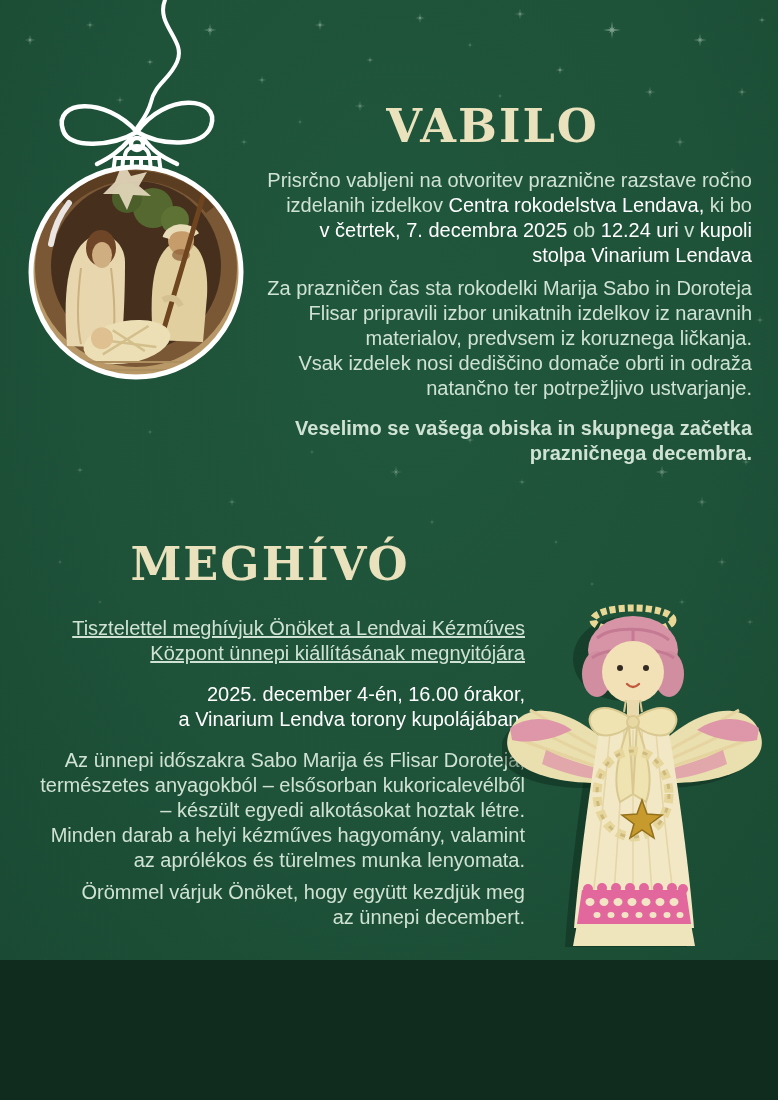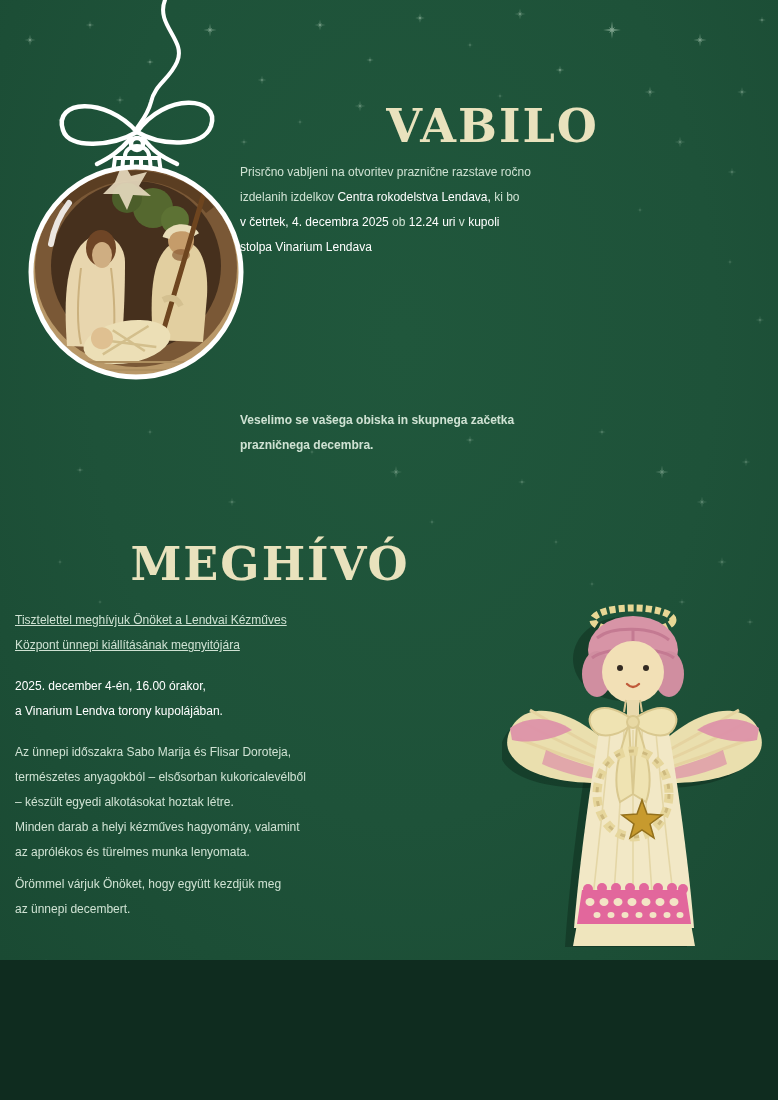--- a/index.html
+++ b/index.html
@@ -15,23 +15,23 @@
   .title{
     font-family:"DejaVu Serif", serif;
     font-weight:700;
     color:#e9e2bd;
     letter-spacing:2px;
     text-align:center;
     white-space:nowrap;
   }
   .para{
     white-space:pre-line;
-    text-align:left;
+    text-align:right;
     color:#cfe2d3;
-    font-size:12px;
+    font-size:20px;
     line-height:25px;
   }
   .para .b, .para.bold{font-weight:400;color:#ffffff;}
   #vabilo-title{left:240px;top:68px;width:505px;font-size:46px;}
   #vabilo-p1{left:240px;top:148px;width:512px;}
   #vabilo-p2{left:240px;top:256px;width:512px;}
   #vabilo-p3{left:240px;top:396px;width:512px;font-weight:bold;}
   #meghivo-title{left:15px;top:506px;width:510px;font-size:46px;}
   #meghivo-p1{left:15px;top:596px;width:510px;text-decoration:underline;}
   #meghivo-p2{left:15px;top:662px;width:510px;}
@@ -172,22 +172,27 @@
       <path d="M40,362 L220,362 M36,370 L226,370" stroke="#ae8f60" stroke-width="2"></path>
     </g>
 
     <circle cx="131" cy="272" r="105" fill="none" stroke="#ffffff" stroke-width="5"></circle>
     <path d="M46,244 A92,92 0 0 1 64,203" fill="none" stroke="#ffffff" stroke-width="6" stroke-linecap="round" opacity="0.85"></path>
   </svg>
 
   <h1 id="vabilo-title" class="abs title">VABILO</h1>
   <p id="vabilo-p1" class="abs para"><span>Prisrčno vabljeni na otvoritev praznične razstave ročno
 izdelanih izdelkov </span><span class="b">Centra rokodelstva Lendava,</span><span> ki bo
-</span><span class="b">v četrtek, 4. decembra 2025</span><span> ob </span><span class="b">12.24 uri</span><span> v </span><span class="b">kupoli
+</span><span class="b">v četrtek, 7. decembra 2025</span><span> ob </span><span class="b">12.24 uri</span><span> v </span><span class="b">kupoli
 stolpa Vinarium Lendava</span></p>
+  <p id="vabilo-p2" class="abs para">Za prazničen čas sta rokodelki Marija Sabo in Doroteja
+Flisar pripravili izbor unikatnih izdelkov iz naravnih
+materialov, predvsem iz koruznega ličkanja.
+Vsak izdelek nosi dediščino domače obrti in odraža
+natančno ter potrpežljivo ustvarjanje.</p>
   <p id="vabilo-p3" class="abs para">Veselimo se vašega obiska in skupnega začetka
 prazničnega decembra.</p>
 
   <h1 id="meghivo-title" class="abs title">MEGHÍVÓ</h1>
   <p id="meghivo-p1" class="abs para">Tisztelettel meghívjuk Önöket a Lendvai Kézműves
 Központ ünnepi kiállításának megnyitójára</p>
   <p id="meghivo-p2" class="abs para bold">2025. december 4-én, 16.00 órakor,
 a Vinarium Lendva torony kupolájában.</p>
   <p id="meghivo-p3" class="abs para">Az ünnepi időszakra Sabo Marija és Flisar Doroteja,
 természetes anyagokból – elsősorban kukoricalevélből

